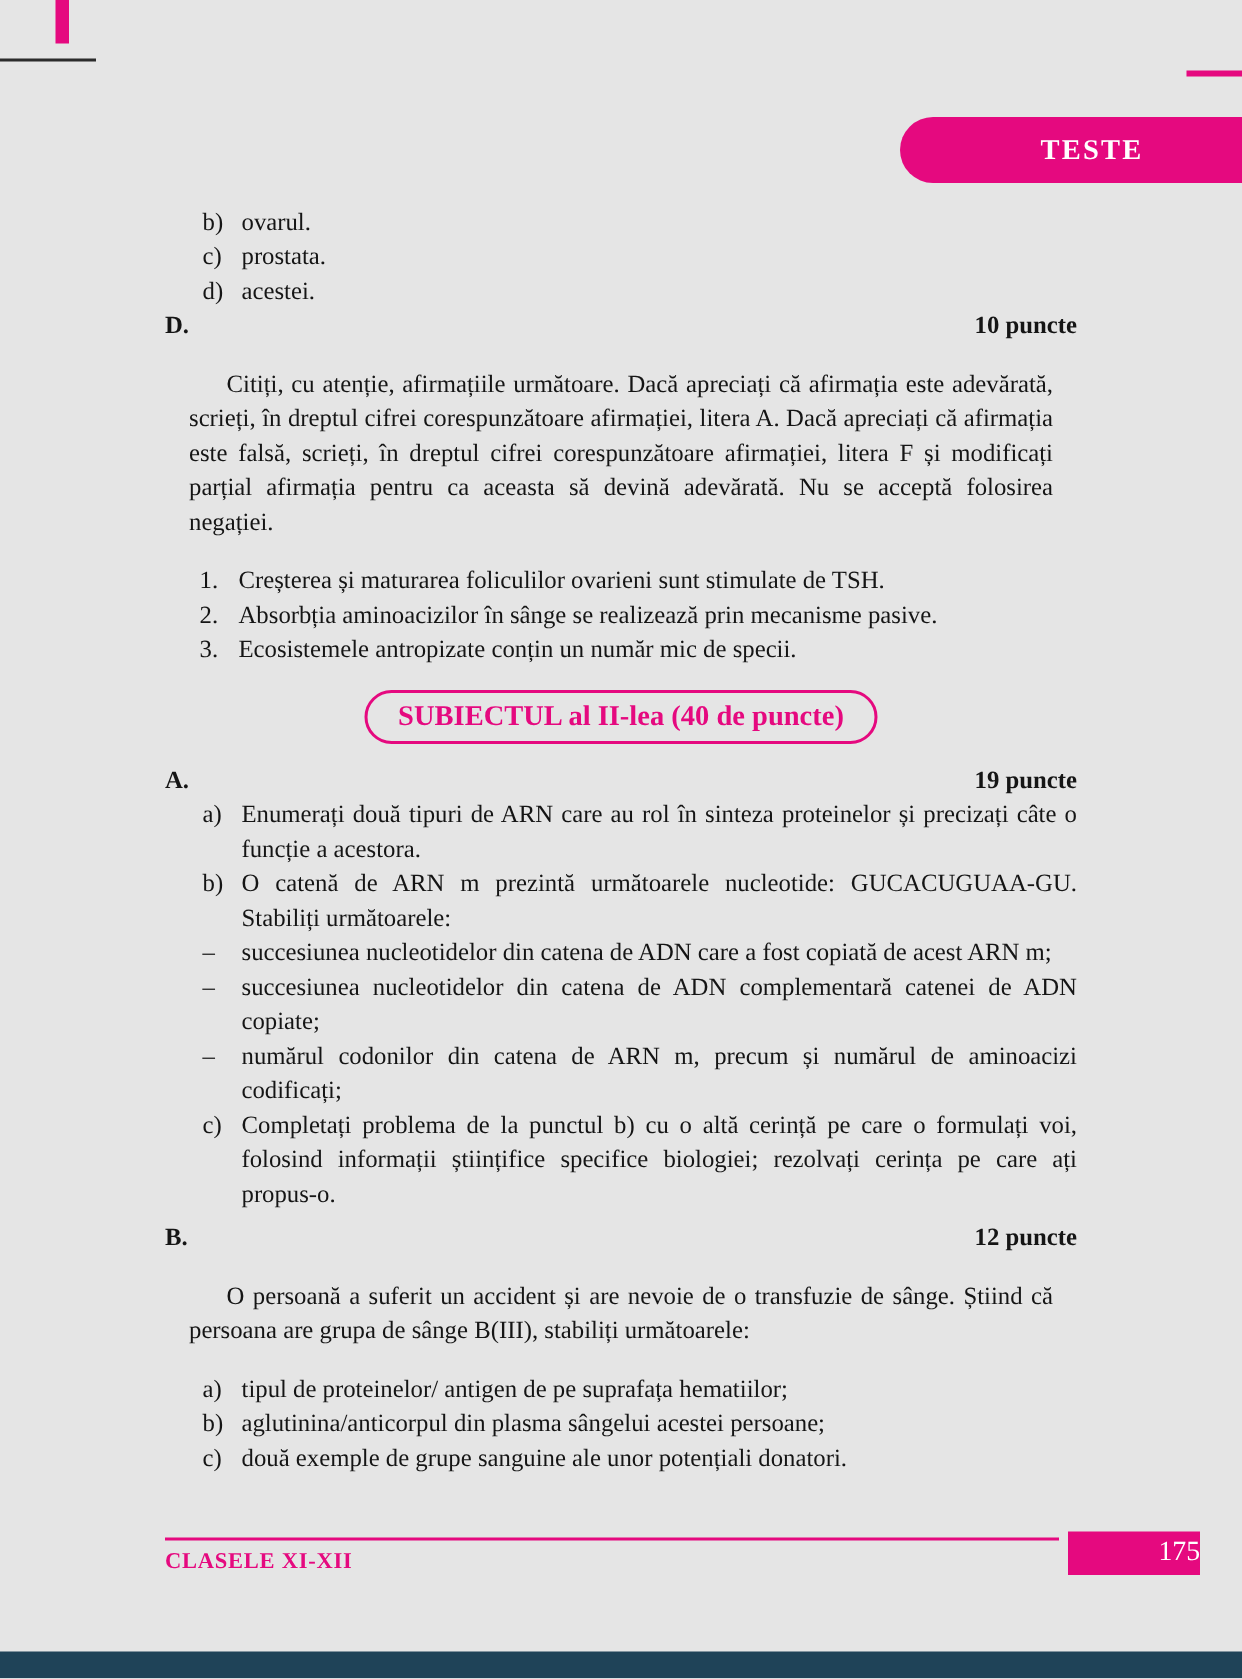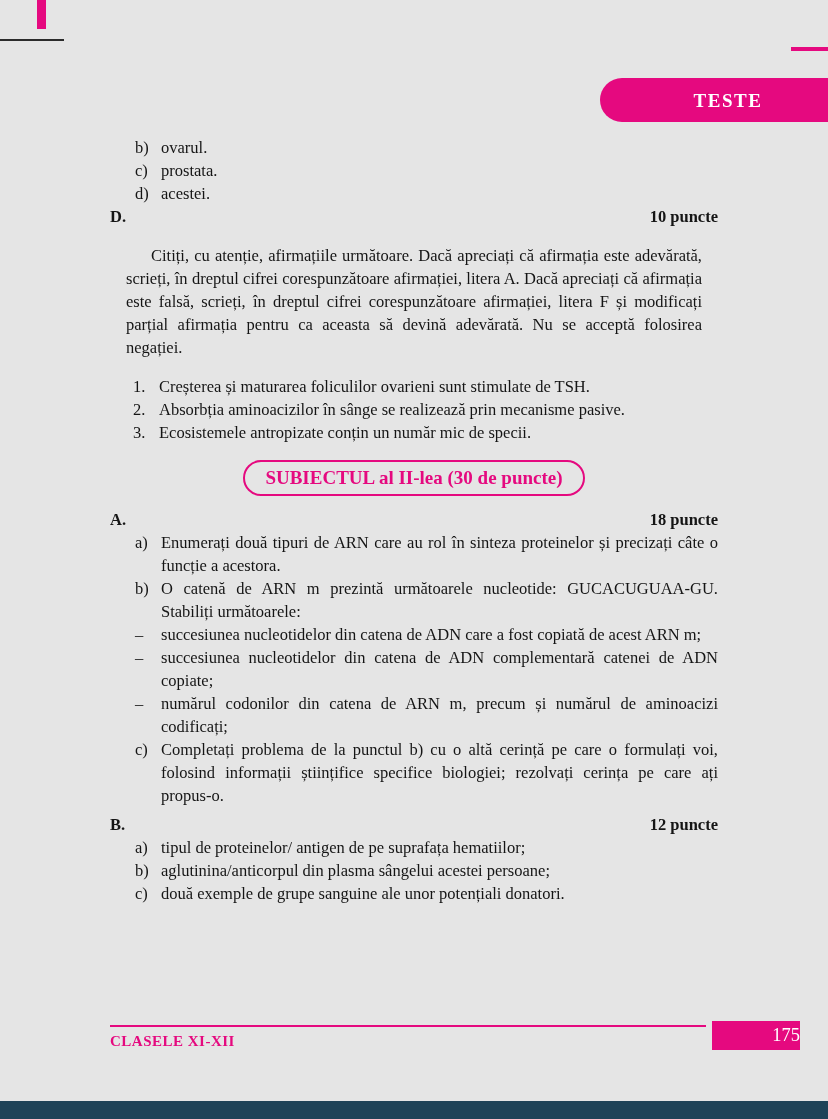--- a/index.html
+++ b/index.html
@@ -136,27 +136,27 @@
         <span class="txt">Absorbția aminoacizilor în sânge se realizează prin mecanisme pasive.</span>
       </div>
       <div class="li">
         <span class="marker">3.</span>
         <span class="txt">Ecosistemele antropizate conțin un număr mic de specii.</span>
       </div>
     </div>
 
     <div class="subject-wrap">
       <div class="subject-box">
-        <span>SUBIECTUL al II-lea (30 de puncte)</span>
+        <span>SUBIECTUL al II-lea (40 de puncte)</span>
       </div>
     </div>
 
     <div class="hrow">
       <span>A.</span>
-      <span>18 puncte</span>
+      <span>19 puncte</span>
     </div>
     <div class="itm-block">
       <div class="li">
         <span class="marker">a)</span>
         <span class="txt">Enumerați două tipuri de ARN care au rol în sinteza proteinelor și precizați câte o funcție a acestora.</span>
       </div>
       <div class="li">
         <span class="marker">b)</span>
         <span class="txt">O catenă de ARN m prezintă următoarele nucleotide: GUCACUGUAA-GU. Stabiliți următoarele:</span>
       </div>
@@ -175,20 +175,21 @@
       <div class="li">
         <span class="marker">c)</span>
         <span class="txt">Completați problema de la punctul b) cu o altă cerință pe care o formulați voi, folosind informații științifice specifice biologiei; rezolvați cerința pe care ați propus-o.</span>
       </div>
     </div>
 
     <div class="hrow gap-top">
       <span>B.</span>
       <span>12 puncte</span>
     </div>
+    <p class="para">O persoană a suferit un accident și are nevoie de o transfuzie de sânge. Știind că persoana are grupa de sânge B(III), stabiliți următoarele:</p>
     <div class="itm-block">
       <div class="li">
         <span class="marker">a)</span>
         <span class="txt">tipul de proteinelor/ antigen de pe suprafața hematiilor;</span>
       </div>
       <div class="li">
         <span class="marker">b)</span>
         <span class="txt">aglutinina/anticorpul din plasma sângelui acestei persoane;</span>
       </div>
       <div class="li">

